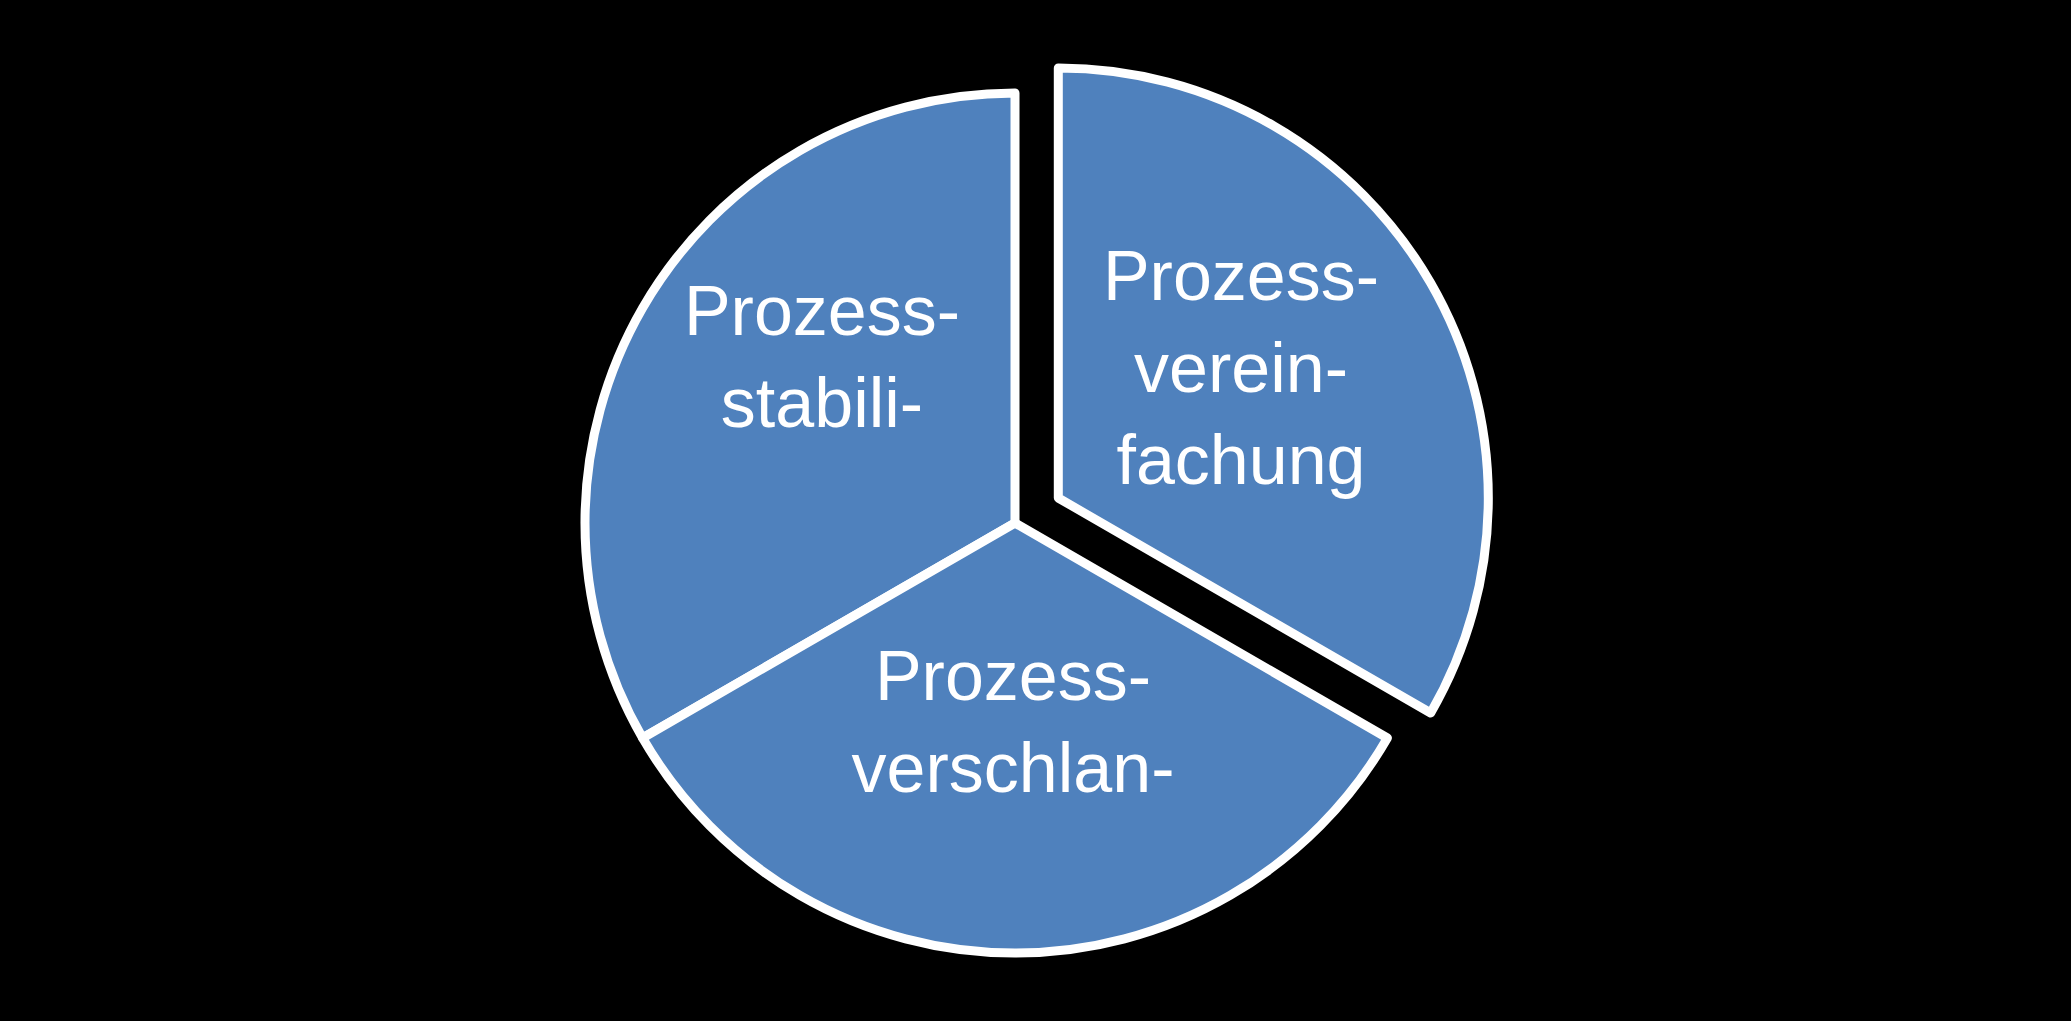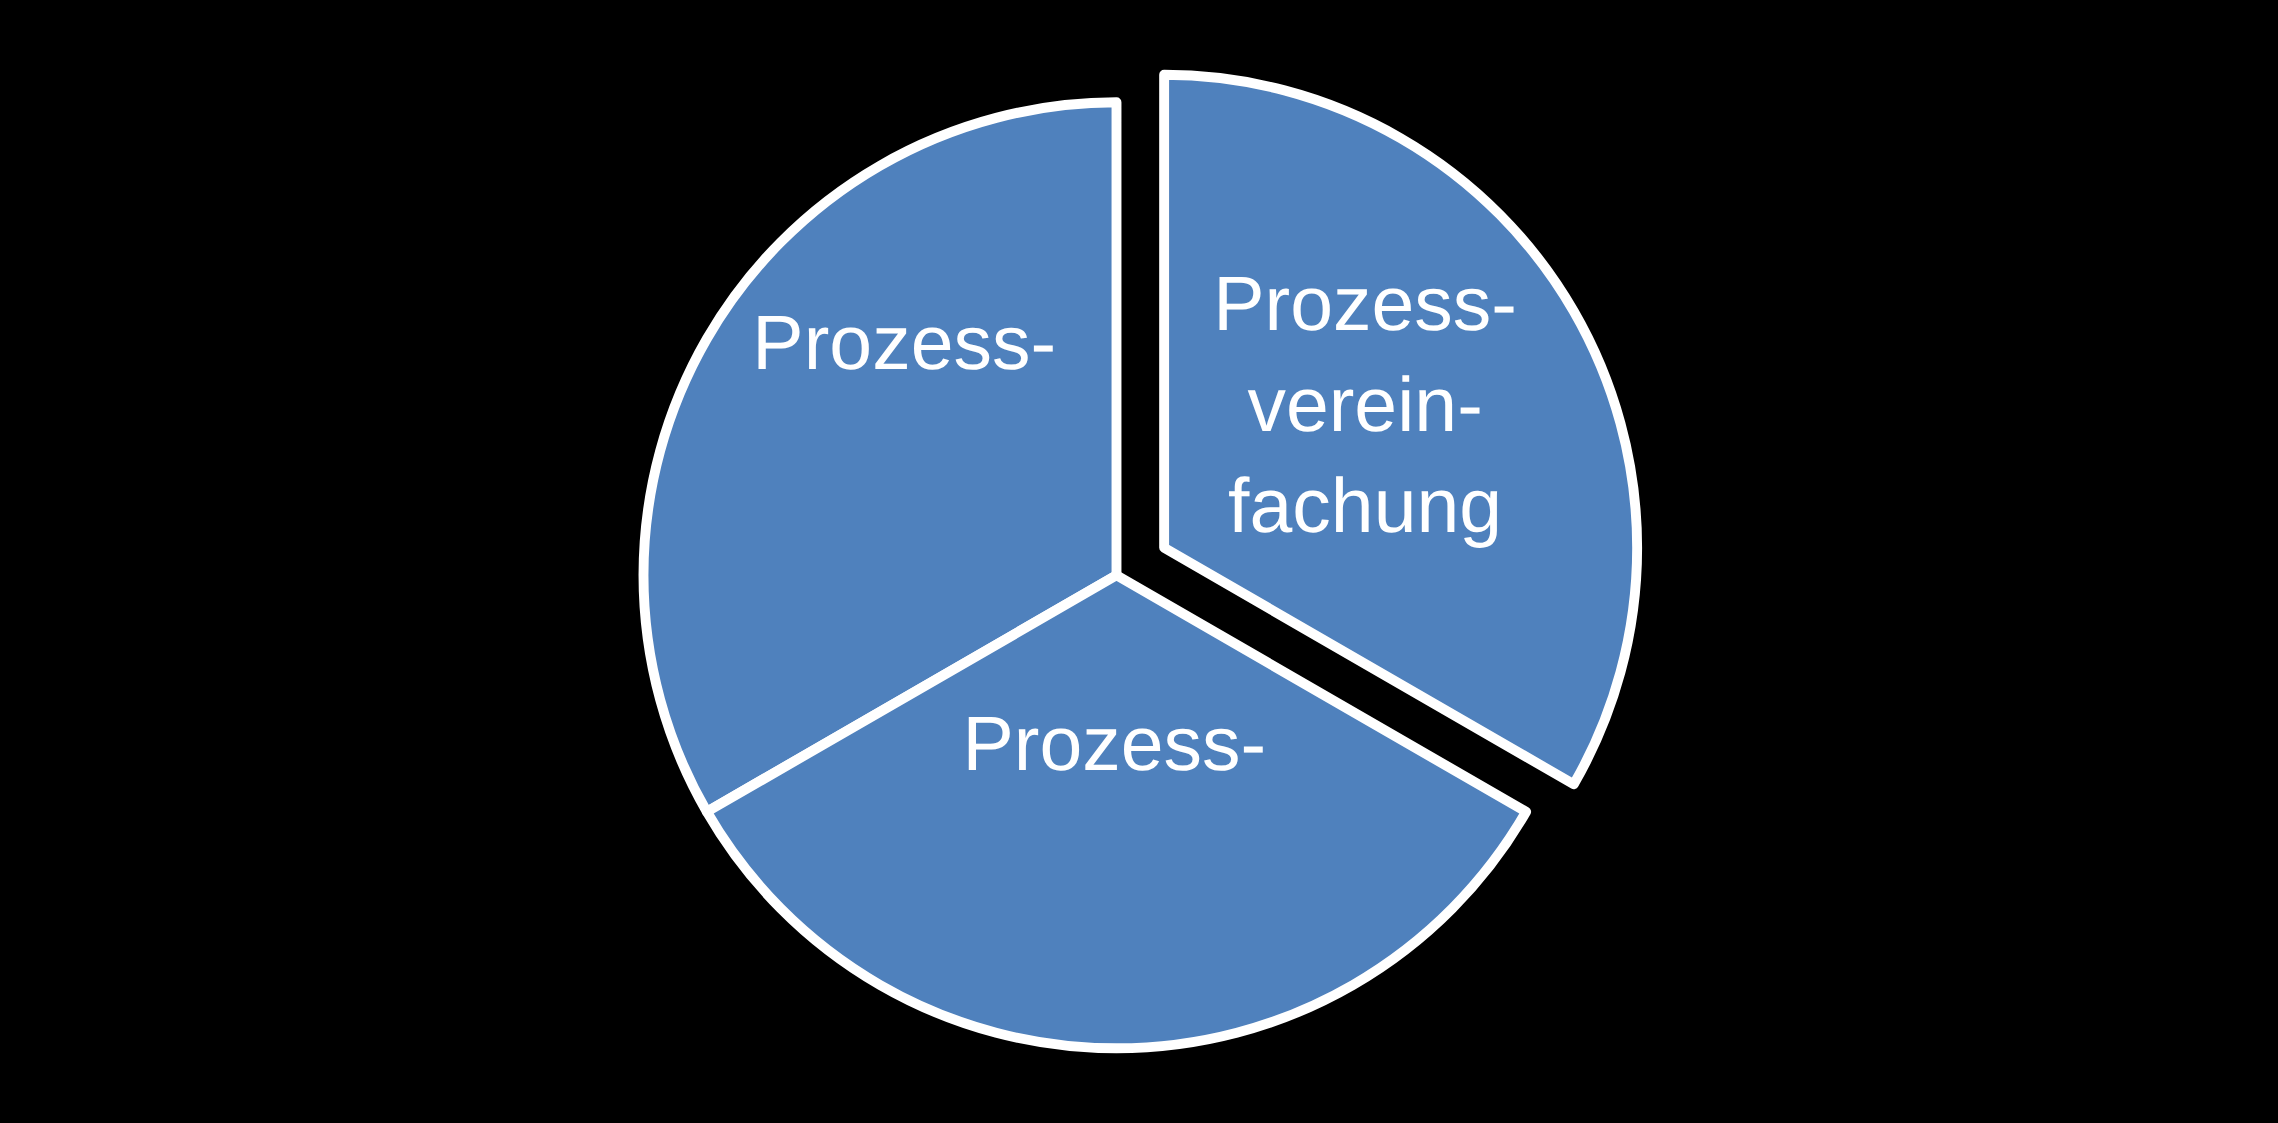--- a/index.html
+++ b/index.html
@@ -48,25 +48,27 @@
 
     <path d="M 1015 523 L 642.6 738 A 430 430 0 0 1 1015 93 Z" stroke-width="9" stroke-linejoin="round" fill="#4f81bd" stroke="#ffffff"></path>
 
     <path d="M 1015 523 L 1387.4 738 A 430 430 0 0 1 642.6 738 Z" stroke-width="9" stroke-linejoin="round" fill="#4f81bd" stroke="#ffffff"></path>
 
     <path d="M 1058.3 498 L 1058.3 68 A 430 430 0 0 1 1430.7 713 Z" stroke-width="9" stroke-linejoin="round" fill="#4f81bd" stroke="#ffffff"></path>
   </svg>
 
   <div class="segment-label label-left">
     <span class="line">Prozess-</span>
+    <span class="line">stabili-</span>
   </div>
 
   <div class="segment-label label-right">
     <span class="line">Prozess-</span>
     <span class="line">verein-</span>
     <span class="line">fachung</span>
   </div>
 
   <div class="segment-label label-bottom">
     <span class="line">Prozess-</span>
+    <span class="line">verschlan-</span>
   </div>
 
 </div>
 
 </body></html>

